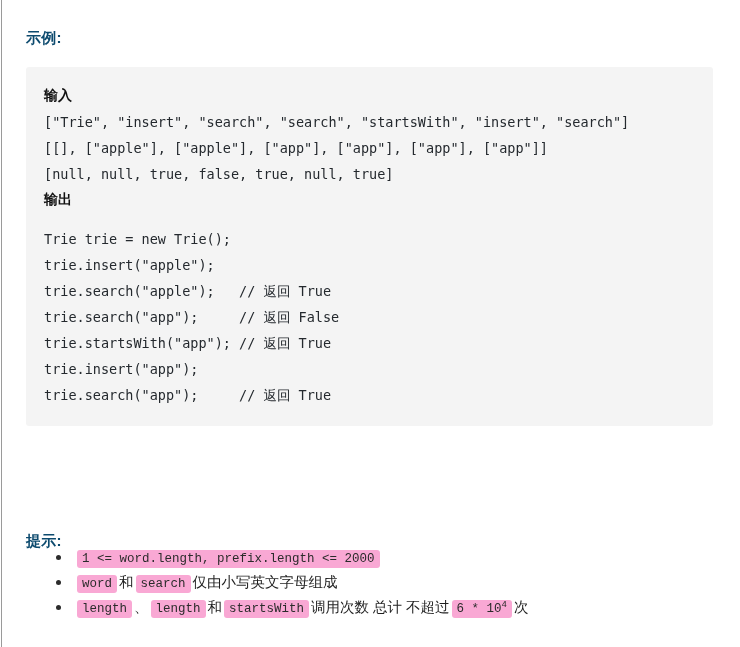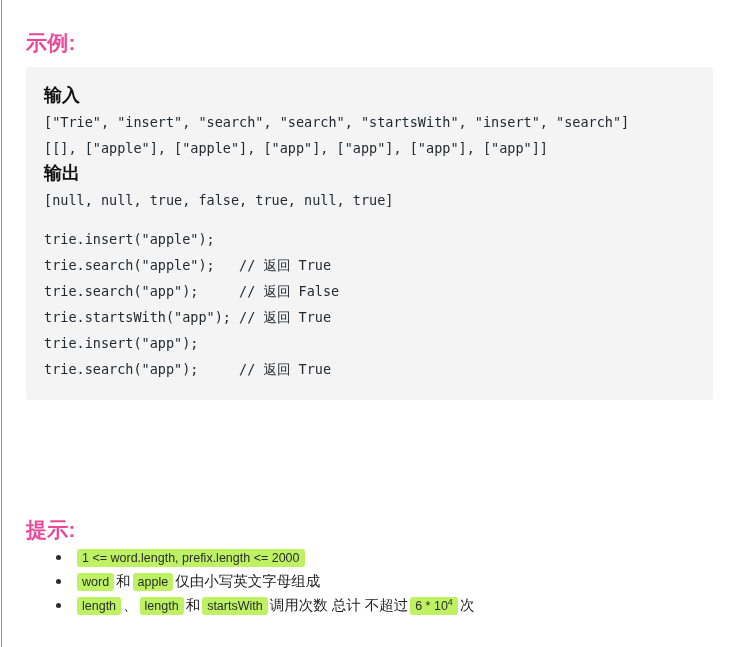--- a/index.html
+++ b/index.html
@@ -23,23 +23,23 @@
     height: 647px;
     background: #9a9a9a;
   }
   .content {
     position: absolute;
     left: 0;
     top: 0;
     width: 740px;
   }
   .section-heading {
-    font-size: 21px;
+    font-size: 15px;
     font-weight: bold;
-    color: #ec4899;
+    color: #0c4a6e;
     letter-spacing: 0.2px;
   }
   #example-heading {
     position: absolute;
     left: 26px;
     top: 29px;
   }
   .code-block {
     position: absolute;
     left: 26px;
@@ -52,34 +52,34 @@
   }
   .code-line {
     font-family: "DejaVu Sans Mono", "Liberation Mono", monospace;
     font-size: 13.5px;
     line-height: 26px;
     color: #24292e;
     white-space: pre;
     letter-spacing: 0px;
   }
   .code-line.label {
-    font-family: Liberation Mono, monospace;
+    font-family: Liberation Serif, serif;
     font-weight: bold;
-    font-size: 18px;
+    font-size: 14px;
     color: #111111;
     line-height: 26px;
   }
   .code-line.blank {
     height: 13px;
     line-height: 13px;
   }
   #hints-heading {
     position: absolute;
     left: 26px;
-    top: 516px;
+    top: 532px;
   }
   .hint-list {
     position: absolute;
     left: 26px;
     top: 546px;
     width: 690px;
     margin: 0;
     padding: 0;
     list-style: none;
   }
@@ -95,23 +95,23 @@
   .hint-bullet {
     position: absolute;
     left: 30px;
     top: 9px;
     width: 5px;
     height: 5px;
     border-radius: 50%;
     background: #2b2b2b;
   }
   code.inline {
-    font-family: Liberation Sans, sans-serif;
+    font-family: Liberation Mono, monospace;
     font-size: 12.5px;
-    background: #bef264;
+    background: #f9a8d4;
     border-radius: 3px;
     padding: 2px 5px;
     color: #2b2b2b;
     white-space: pre;
   }
   .cn {
     font-family: "Liberation Sans", "DejaVu Sans", sans-serif;
     font-size: 14.5px;
     color: #1f1f1f;
     padding: 0 2px;
@@ -130,33 +130,34 @@
 
 <div class="content">
 
   <div class="section-heading" id="example-heading">示例:</div>
 
   <div class="code-block">
     <div id="code-lines">
         <div class="code-line label">输入</div>
         <div class="code-line">["Trie", "insert", "search", "search", "startsWith", "insert", "search"]</div>
         <div class="code-line">[[], ["apple"], ["apple"], ["app"], ["app"], ["app"], ["app"]]</div>
+        <div class="code-line">[null, null, true, false, true, null, true]</div>
         <div class="code-line label">输出</div>
-        <div class="code-line">[null, null, true, false, true, null, true]</div>
         <div class="code-line blank"></div>
+        <div class="code-line">Trie trie = new Trie();</div>
         <div class="code-line">trie.insert("apple");</div>
         <div class="code-line">trie.search("apple");   // 返回 True</div>
         <div class="code-line">trie.search("app");     // 返回 False</div>
         <div class="code-line">trie.startsWith("app"); // 返回 True</div>
         <div class="code-line">trie.insert("app");</div>
         <div class="code-line">trie.search("app");     // 返回 True</div>
       </div>
   </div>
 
   <div class="section-heading" id="hints-heading">提示:</div>
 
   <ul class="hint-list" id="hint-list">
       <li class="hint-item"><span class="hint-bullet"></span><code class="inline">1 &lt;= word.length, prefix.length &lt;= 2000</code></li>
-      <li class="hint-item"><span class="hint-bullet"></span><code class="inline">word</code><span class="cn">和</span><code class="inline">apple</code><span class="cn">仅由小写英文字母组成</span></li>
+      <li class="hint-item"><span class="hint-bullet"></span><code class="inline">word</code><span class="cn">和</span><code class="inline">search</code><span class="cn">仅由小写英文字母组成</span></li>
       <li class="hint-item"><span class="hint-bullet"></span><code class="inline">length</code><span class="cn">、</span><code class="inline">length</code><span class="cn">和</span><code class="inline">startsWith</code><span class="cn">调用次数</span><span class="cn strong">总计</span><span class="cn">不超过</span><code class="inline"><span>6 * 10</span><sup>4</sup></code><span class="cn">次</span></li>
     </ul>
 
 </div>
 
 </body></html>

